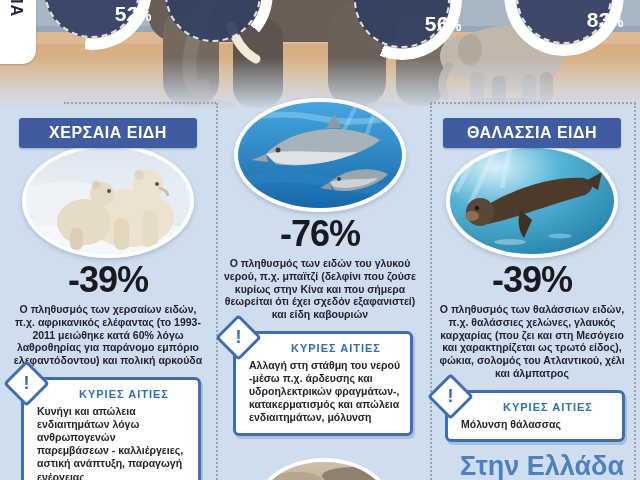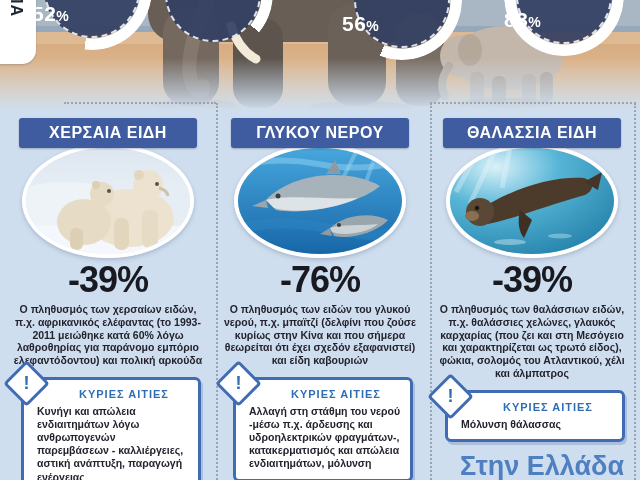--- a/index.html
+++ b/index.html
@@ -19,21 +19,21 @@
     border-radius:0 0 14px 0;box-shadow:0 1px 2px rgba(40,60,90,.25);z-index:6;overflow:hidden;}
   .side-tab span{position:absolute;left:7px;top:6px;writing-mode:vertical-rl;
     font-size:16px;font-weight:bold;color:#1d2634;letter-spacing:1px;}
   
   .stat{position:absolute;width:120px;height:120px;z-index:5;}
   .stat-ring{position:absolute;inset:0;border-radius:50%;
     -webkit-mask:radial-gradient(closest-side,transparent calc(100% - 12px),#000 calc(100% - 11px));
     mask:radial-gradient(closest-side,transparent calc(100% - 12px),#000 calc(100% - 11px));}
   .stat-disc{position:absolute;inset:12px;border-radius:50%;box-sizing:border-box;
     background:rgba(52,64,98,.93);border:2px dashed rgba(255,255,255,.85);}
-  .stat-label{position:absolute;left:0;right:0;top:72px;text-align:left;color:#fff;
+  .stat-label{position:absolute;left:0;right:0;top:72px;text-align:right;color:#fff;
     font-weight:bold;font-size:21px;letter-spacing:.5px;}
   .stat-label .sfx{font-size:14px;font-weight:bold;}
   
   .dot-h{position:absolute;height:0;border-top:2px dotted #98a4b4;z-index:1;}
   .dot-v{position:absolute;width:0;border-left:2px dotted #98a4b4;z-index:1;}
   
   .col{position:absolute;top:102px;width:196px;height:378px;z-index:2;}
   .col-header{height:30px;line-height:30px;margin:16px 9px 0;border-radius:3px;
     background:#3e5c9f;color:#fff;text-align:center;font-weight:bold;font-size:16px;
     letter-spacing:.5px;position:relative;z-index:3;box-shadow:0 1px 2px rgba(30,50,90,.3);}
@@ -167,21 +167,20 @@
   <div class="col-desc">Ο πληθυσμός των χερσαίων ειδών, π.χ. αφρικανικός ελέφαντας (το 1993-2011 μειώθηκε κατά 60% λόγω λαθροθηρίας για παράνομο εμπόριο ελεφαντόδοντου) και πολική αρκούδα</div>
   <div class="causes">
     <div class="diamond"></div>
     <div class="diamond-mark">!</div>
     <div class="causes-title">ΚΥΡΙΕΣ ΑΙΤΙΕΣ</div>
     <div class="causes-text">Κυνήγι και απώλεια ενδιαιτημάτων λόγω ανθρωπογενών παρεμβάσεων - καλλιέργειες, αστική ανάπτυξη, παραγωγή ενέργειας</div>
   </div>
 </div>
 
 <div class="col" style="left:222px;">
-  <div class="col-header">ΓΛΥΚΟΥ ΝΕΡΟΥ</div>
   <div class="col-photo">
     <svg width="164" height="106" viewBox="0 0 164 106">
       <defs>
           <linearGradient id="water" x1="0" y1="0" x2="0" y2="1">
         <stop offset="0" stop-color="#47a6dd"></stop>
             <stop offset="1" stop-color="#1767a8"></stop>
           </linearGradient>
         </defs>
       <rect width="164" height="106" fill="url(#water)"></rect>
       <path d="M0,18 Q40,8 80,16 T164,14" stroke="#8ccdf0" stroke-width="6" fill="none" opacity="0.55"></path>

